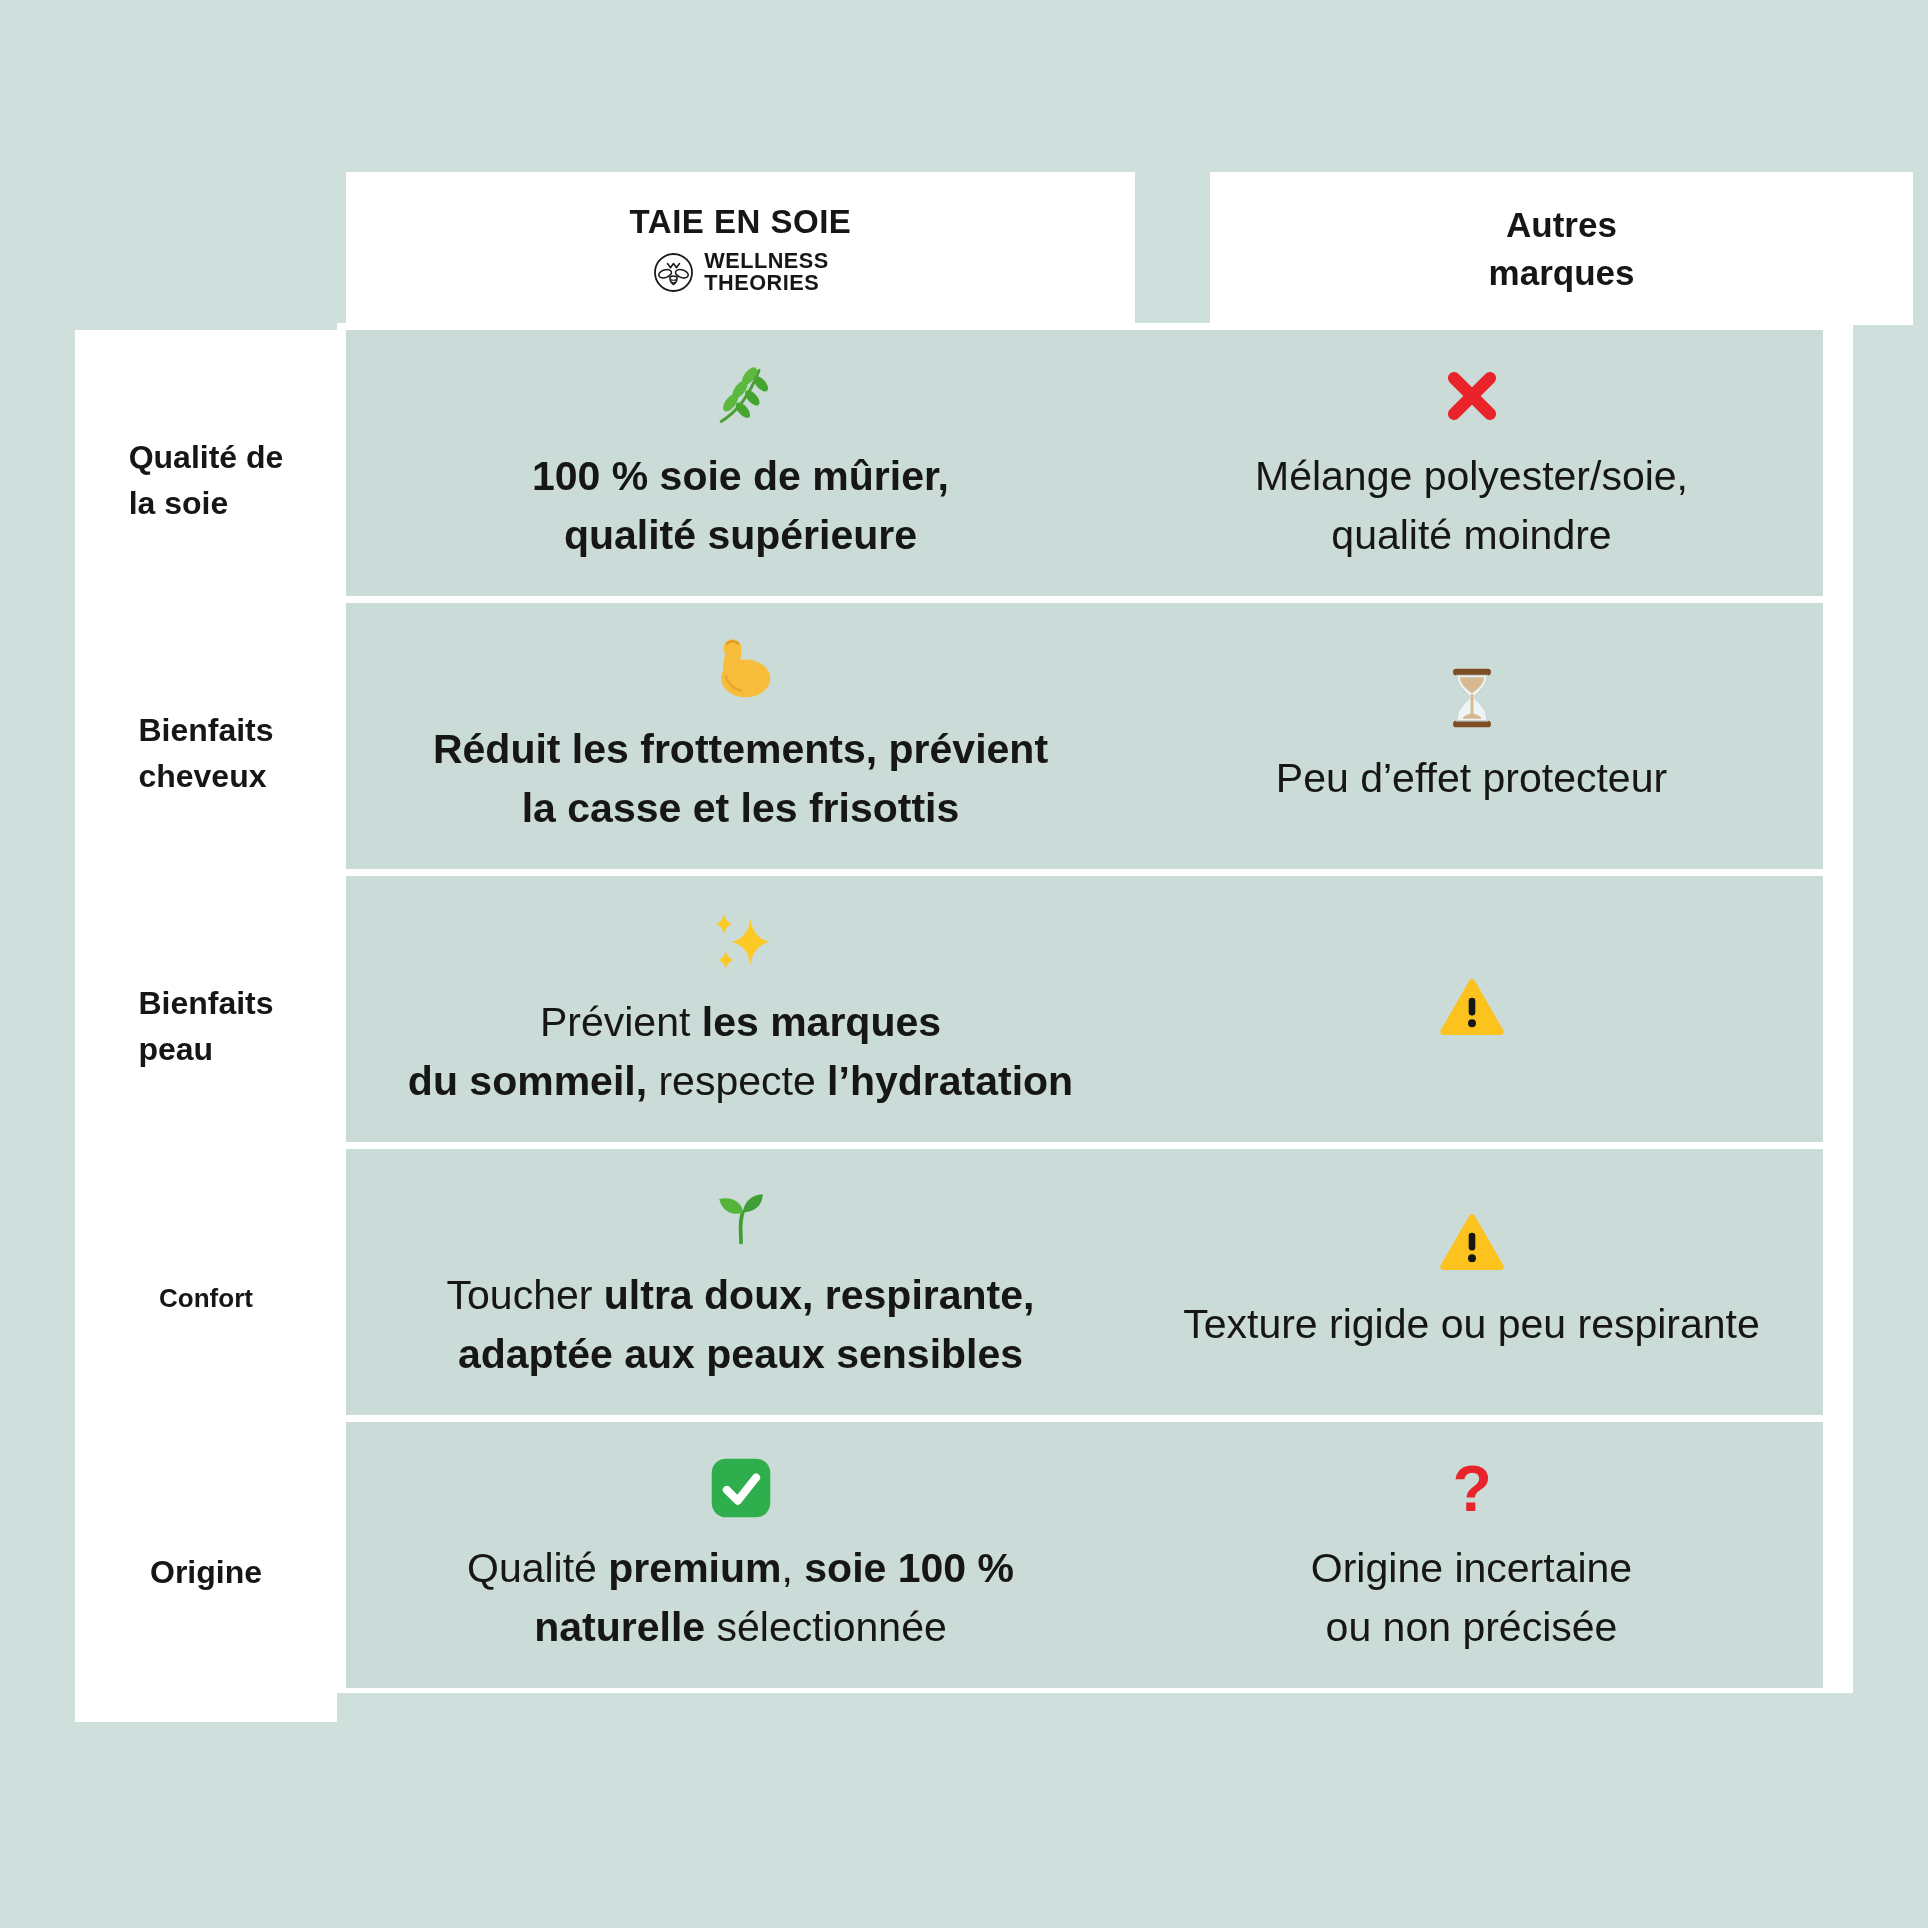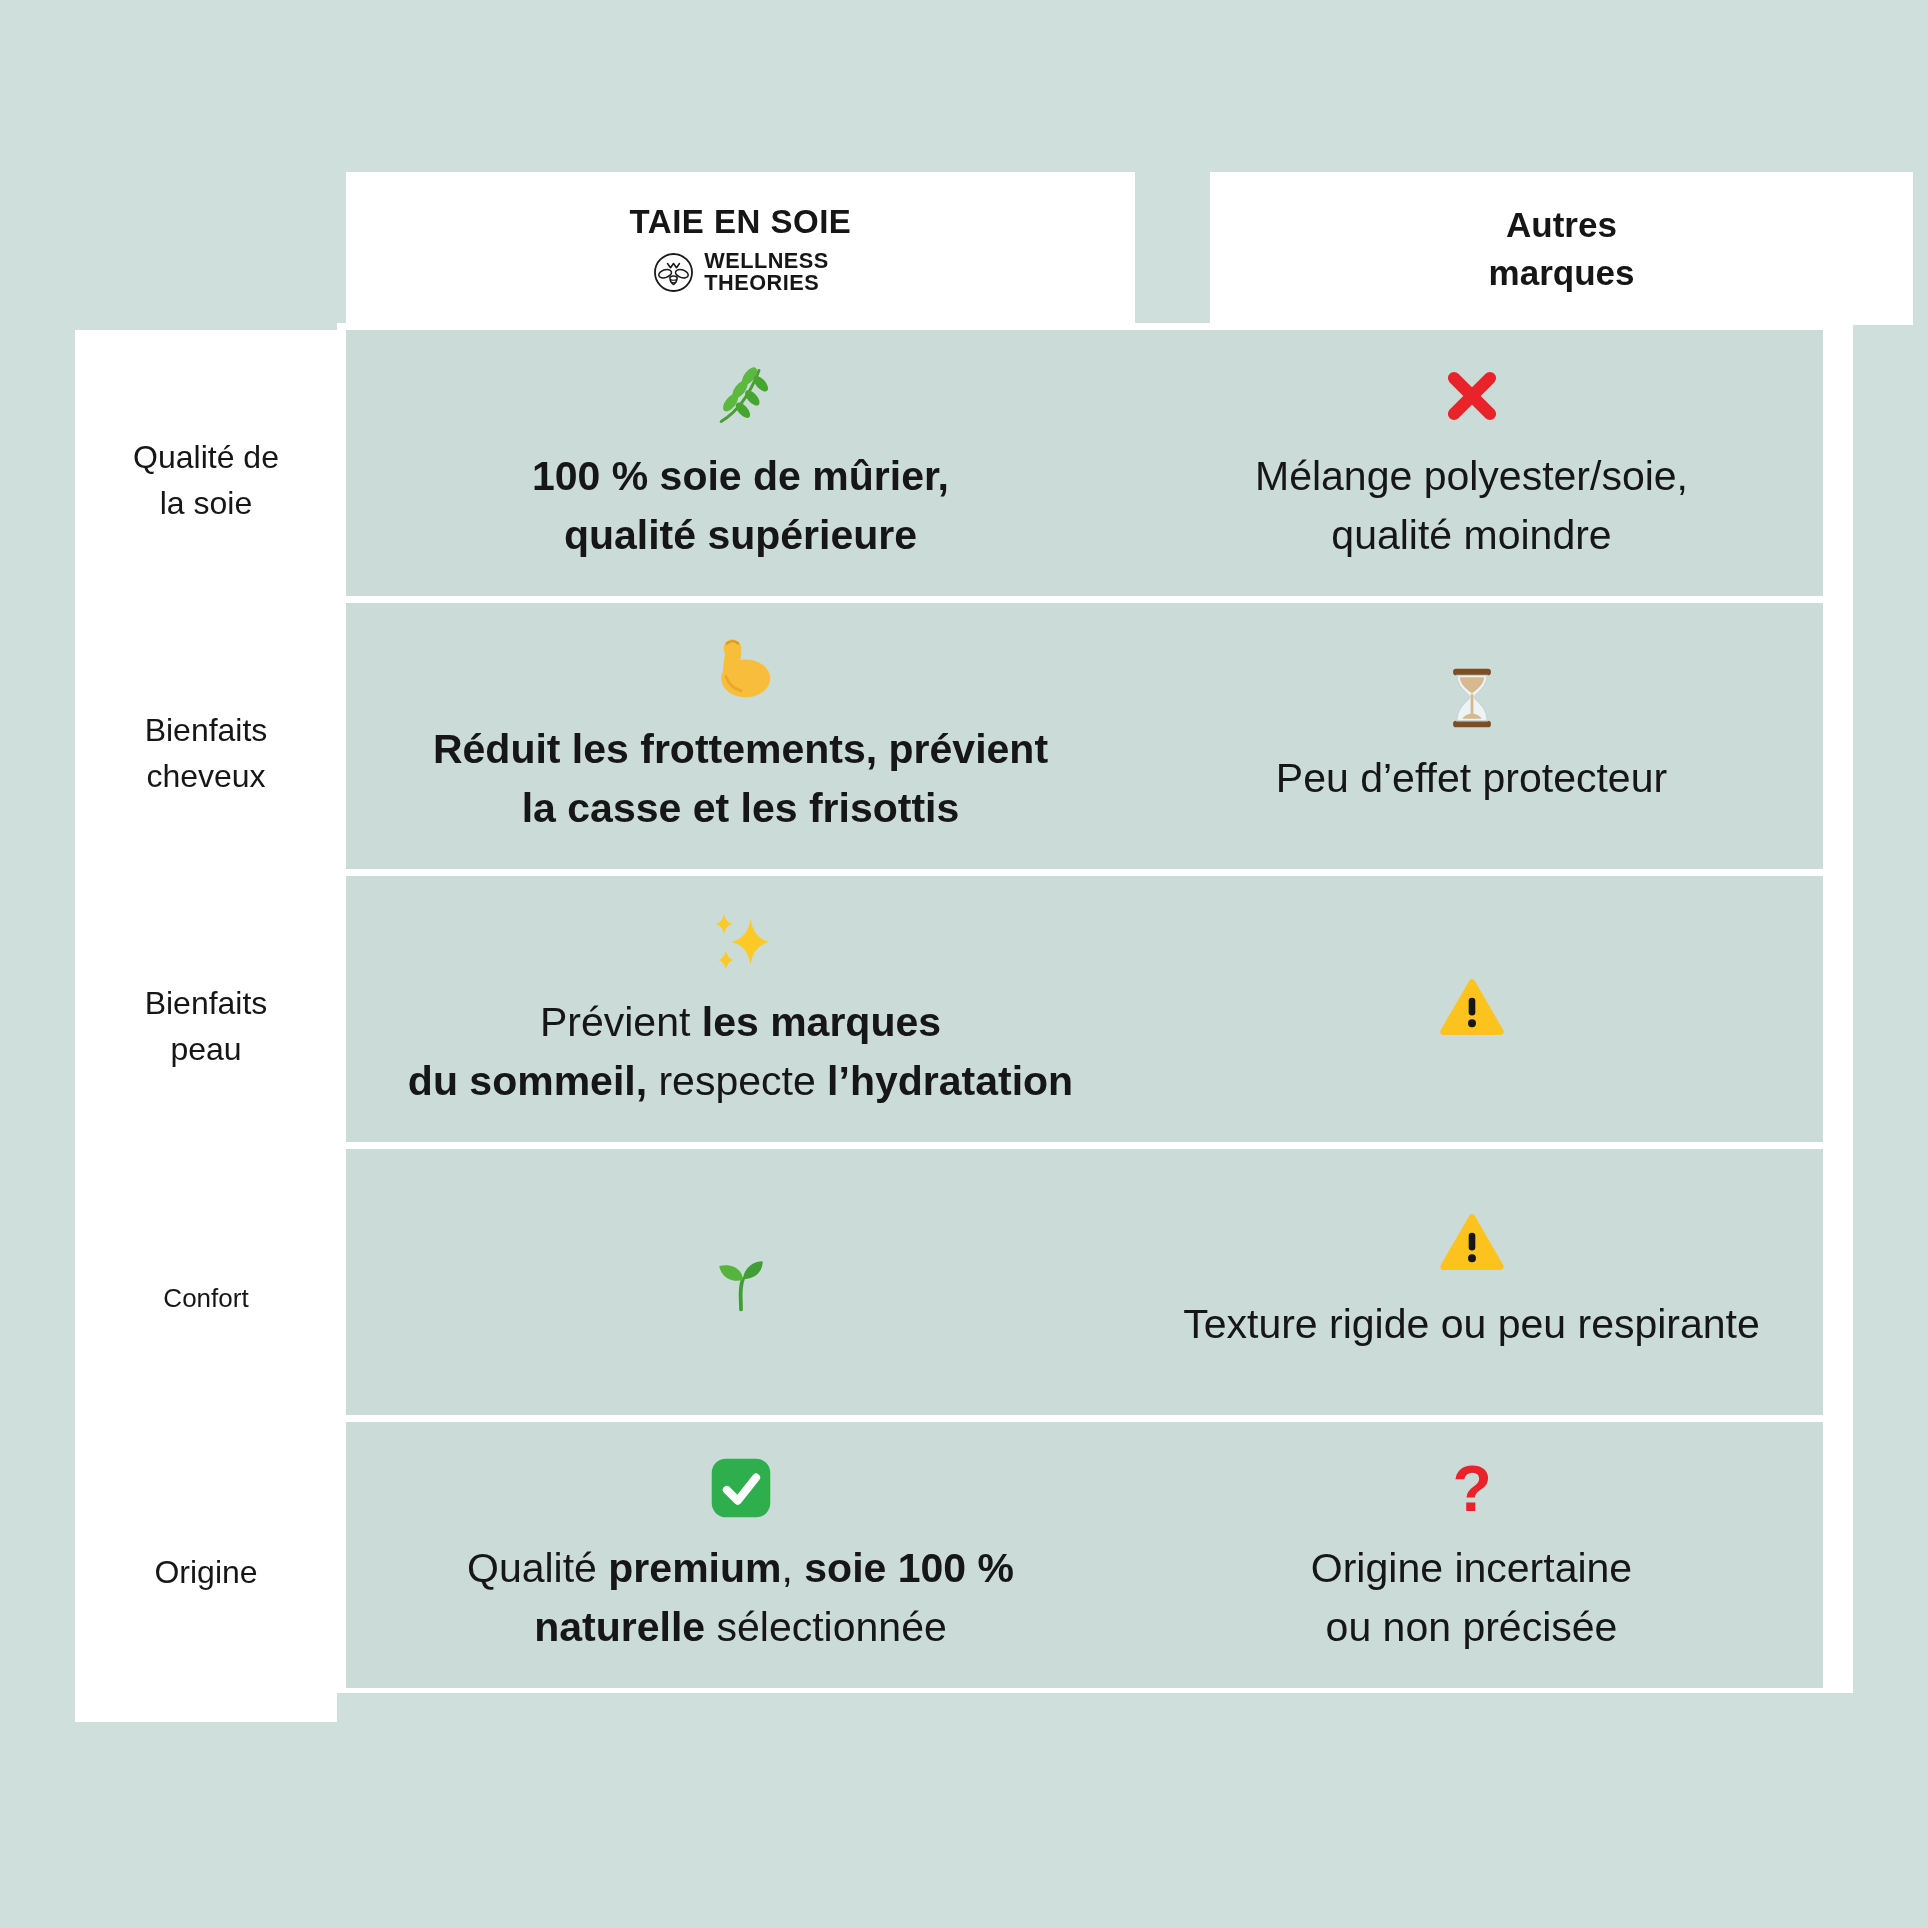--- a/index.html
+++ b/index.html
@@ -18,22 +18,22 @@
   .hdr-r{left:1210px;width:703px}
   .brand-title{font-weight:700;font-size:33px;letter-spacing:0.5px}
   .logo-row{display:flex;align-items:center;gap:9px}
   .logo-text{font-weight:700;font-size:21.7px;line-height:1.02;letter-spacing:0.5px;text-align:left}
   .bee{width:43px;height:43px}
   .others-title{font-weight:700;font-size:35px;line-height:1.35;text-align:center;white-space:pre-line}
   
   .r0{top:330px}.r1{top:603px}.r2{top:876px}.r3{top:1149px}.r4{top:1422px}
   .label-cell{
     left:75px;width:262px;height:300px;background:var(--card,#fff);
-    display:flex;align-items:center;justify-content:center;text-align:center;
-    font-weight:400;font-size:32px;line-height:1.45;white-space:pre-line
+    display:flex;align-items:center;justify-content:center;text-align:left;
+    font-weight:700;font-size:32px;line-height:1.45;white-space:pre-line
   }
   .label-cell.small{font-size:26px}
   .cell{
     height:266px;background:var(--cell,#cbdcd8);
     display:flex;flex-direction:column;align-items:center;justify-content:center;
     gap:17px;padding:0 22.6px;box-sizing:border-box
   }
   .cell-l{left:346px;width:789px}
   .cell-r{left:1120px;width:703px}
   .txt{font-size:41px;line-height:1.42;text-align:center;white-space:pre-line}
@@ -169,20 +169,22 @@
   <svg class="ic" viewBox="0 0 72 72">
       <use href="#icon-warning"></use>
     </svg>
 </div>
 
 <div class="abs label-cell small r3">Confort</div>
 <div class="abs cell cell-l r3">
   <svg class="ic" viewBox="0 0 72 72">
       <use href="#icon-seedling"></use>
     </svg>
+  <div class="txt"><span>Toucher </span><span class="b">ultra doux, respirante,
+adaptée aux peaux sensibles</span></div>
 </div>
 <div class="abs cell cell-r r3">
   <svg class="ic" viewBox="0 0 72 72">
       <use href="#icon-warning"></use>
     </svg>
   <div class="txt"><span>Texture rigide ou peu respirante</span></div>
 </div>
 
 <div class="abs label-cell r4">Origine</div>
 <div class="abs cell cell-l r4">

